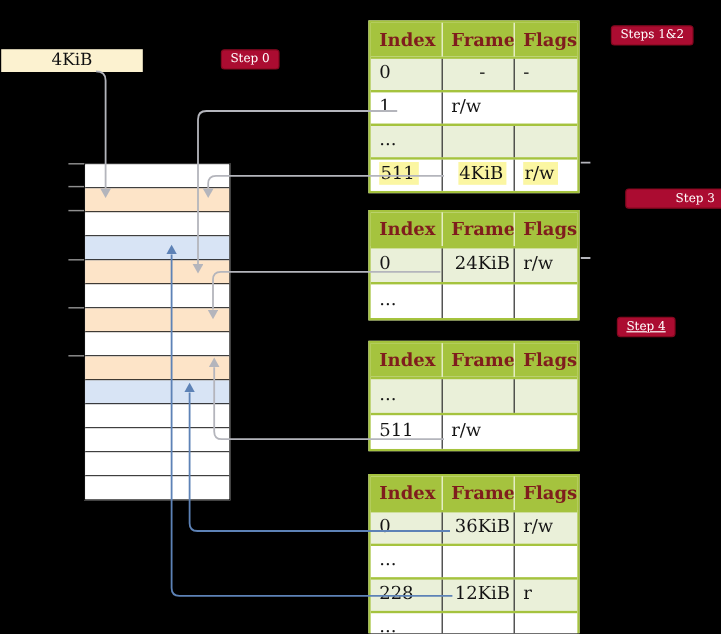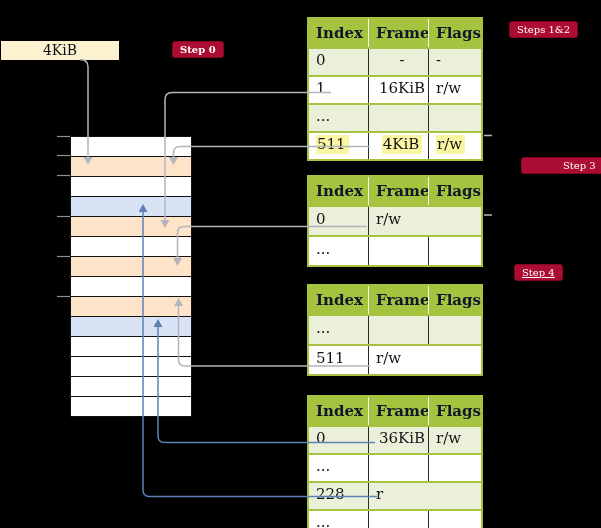--- a/index.html
+++ b/index.html
@@ -6,42 +6,42 @@
   #canvas{position:relative;width:601px;height:528px;background:#000;overflow:hidden;
           font-family:"DejaVu Serif", serif;}
 
   
   .kib-box{position:absolute;left:1px;top:41px;width:118px;height:19px;
            background:#fcf2d0;color:#111;font-size:14px;line-height:19px;text-align:center;}
 
   
   .badge{position:absolute;background:#ab0c31;border:1px solid #83081f;border-radius:3px;
          color:#fff;font-size:10px;line-height:15px;padding:0 7px;text-align:center;white-space:nowrap;}
-  #badge-step0{left:172px;top:41px;font-weight:bold;}
+  #badge-step0{left:184px;top:41px;}
   #badge-steps12{left:509px;top:21px;}
   #badge-step3{left:521px;top:157px;padding-left:41px;}
   #badge-step4{left:514px;top:264px;text-decoration:underline;}
 
   
   .memcol{position:absolute;left:70px;top:136px;width:120px;border:1px solid #111;background:#fff;}
   .mrow{height:19px;border-bottom:1px solid #111;}
   .mrow:last-child{border-bottom:none;}
   .mrow.table{background:#fde4c8;}
   .mrow.page{background:#d8e4f5;}
   .mrow.free{background:#fff;}
 
   
   .ptable{position:absolute;left:307px;width:176px;border:2px solid #a5c33e;background:#fff;box-sizing:border-box;}
   #table-1{top:17px;}  #table-2{top:175px;}  #table-3{top:284px;}  #table-4{top:395px;}
   .prow{display:flex;}
   .prow > div{box-sizing:border-box;padding-left:7px;overflow:hidden;}
   .prow .c1{width:60px;border-right:1px solid #2b2b2b;}
   .prow .c2{width:60px;border-right:1px solid #2b2b2b;text-align:center;}
   .prow .c3{width:52px;}
-  .phead{background:#a5c33e;color:#0f172a;font-weight:bold;font-size:15px;height:28px;line-height:28px;}
+  .phead{background:#a5c33e;color:#7f1d1d;font-weight:bold;font-size:15px;height:28px;line-height:28px;}
   .phead .c1,.phead .c2{border-right:1px solid #f4f8e4;}
   .pdata{font-size:15px;color:#141414;border-top:2px solid #a5c33e;}
   .rows26 .pdata{height:26px;line-height:23px;}
   .rows28 .pdata{height:28px;line-height:25px;}
   .pdata:nth-child(even){background:#eaf0d9;}
   .pdata:nth-child(odd){background:#fff;}
   .hl{background:#fbf6a2;padding:0 3px 1px 1px;}
 
   
   #overlay{position:absolute;left:0;top:0;z-index:10;pointer-events:none;}
@@ -91,21 +91,20 @@
       <div class="c2">Frame</div>
       <div class="c3">Flags</div>
     </div>
     <div class="prow pdata">
       <div class="c1">0</div>
       <div class="c2">-</div>
       <div class="c3">-</div>
     </div>
     <div class="prow pdata">
       <div class="c1">1</div>
-      <div class="c2">16KiB</div>
       <div class="c3">r/w</div>
     </div>
     <div class="prow pdata">
       <div class="c1">...</div>
       <div class="c2"></div>
       <div class="c3"></div>
     </div>
     <div class="prow pdata">
       <div class="c1"><span class="hl">511</span></div>
       <div class="c2"><span class="hl">4KiB</span></div>
@@ -114,20 +113,21 @@
   </div>
 
   <div class="ptable rows28" id="table-2">
     <div class="prow phead">
       <div class="c1">Index</div>
       <div class="c2">Frame</div>
       <div class="c3">Flags</div>
     </div>
     <div class="prow pdata">
       <div class="c1">0</div>
+      <div class="c2">24KiB</div>
       <div class="c3">r/w</div>
     </div>
     <div class="prow pdata">
       <div class="c1">...</div>
       <div class="c2"></div>
       <div class="c3"></div>
     </div>
   </div>
 
   <div class="ptable rows28" id="table-3">
@@ -158,20 +158,21 @@
       <div class="c2">36KiB</div>
       <div class="c3">r/w</div>
     </div>
     <div class="prow pdata">
       <div class="c1">...</div>
       <div class="c2"></div>
       <div class="c3"></div>
     </div>
     <div class="prow pdata">
       <div class="c1">228</div>
+      <div class="c2">12KiB</div>
       <div class="c3">r</div>
     </div>
     <div class="prow pdata">
       <div class="c1">...</div>
       <div class="c2"></div>
       <div class="c3"></div>
     </div>
   </div>
 
   <svg id="overlay" width="601" height="528">

